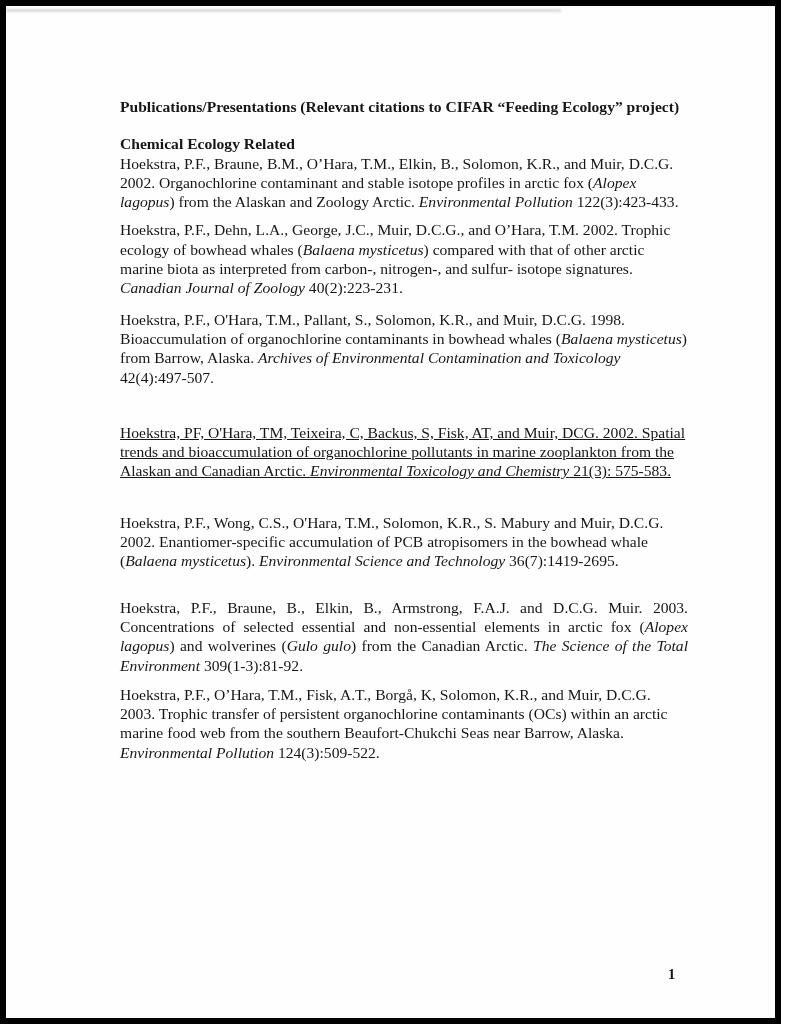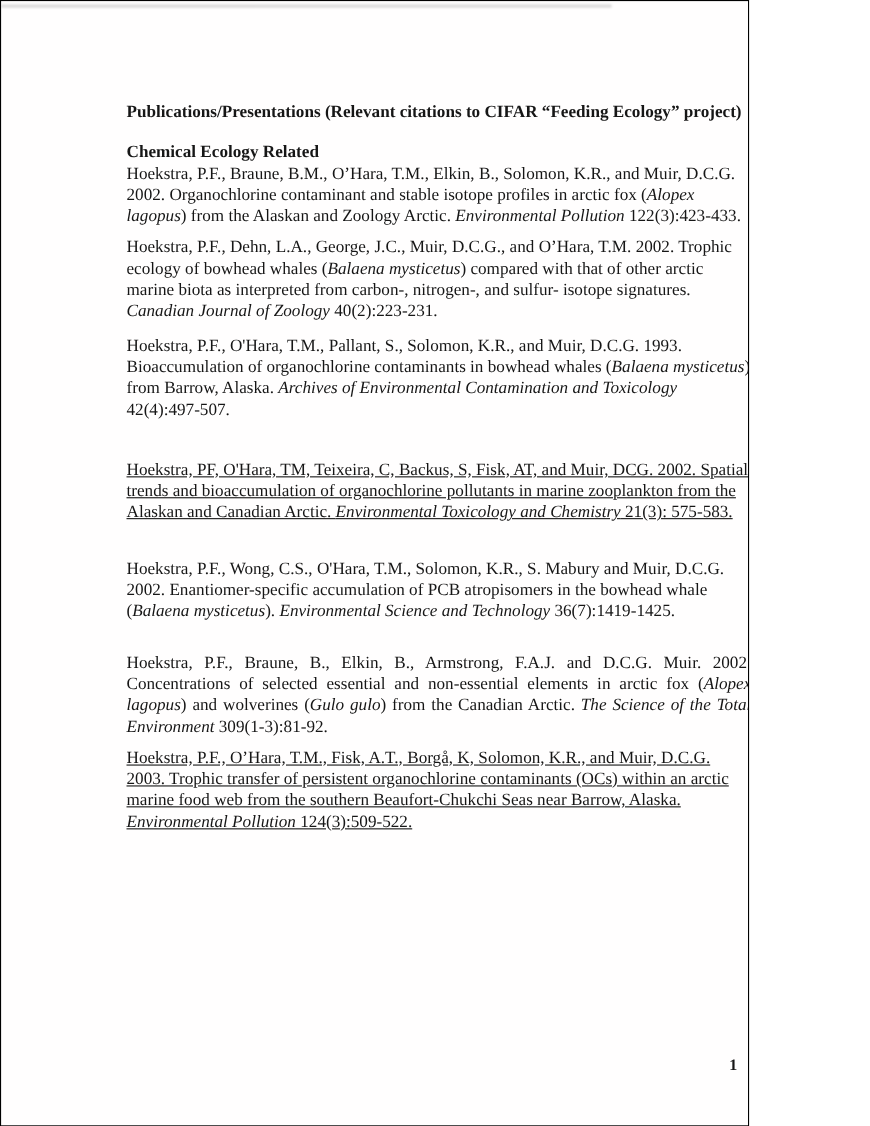--- a/index.html
+++ b/index.html
@@ -2,28 +2,28 @@
 <html><head>
 <meta charset="utf-8">
 <style>
   html, body {
     margin: 0;
     padding: 0;
     background: #ffffff;
   }
   .page {
     position: relative;
-    width: 681px;
+    width: 781px;
     height: 1024px;
     background: #fffefe;
     overflow: hidden;
     font-family: "Liberation Serif", "DejaVu Serif", serif;
     color: #161616;
     box-sizing: border-box;
-    border: 1px solid #000000;
+    border: 6px solid #000000;
   }
   .scan-artifact {
     position: absolute;
     top: 3px;
     left: 0;
     width: 555px;
     height: 3px;
     background: #bdbdbd;
     opacity: 0.55;
     filter: blur(1px);
@@ -56,21 +56,21 @@
   p.citation.justify {
     text-align: justify;
   }
   p.citation i { font-style: italic; }
   .mb9  { margin-bottom: 9px  !important; }
   .mb12 { margin-bottom: 12px !important; }
   .mb36 { margin-bottom: 36px !important; }
   .mb32 { margin-bottom: 32px !important; text-decoration: underline; }
   .mb27 { margin-bottom: 27px !important; }
   .mb10 { margin-bottom: 10px !important; }
-  .mb21 { margin-bottom: 21px !important; text-decoration: underline; }
+  .mb21 { margin-bottom: 21px !important; }
   .page-number {
     position: absolute;
     top: 960px;
     left: 662px;
     font-size: 14.5px;
     font-weight: bold;
   }
 </style>
 </head>
 <body>
@@ -81,26 +81,26 @@
   <div class="content">
     <h1>Publications/Presentations (Relevant citations to CIFAR “Feeding Ecology” project)</h1>
 
     <h2>Chemical Ecology Related</h2>
 
 
     <p class="citation mb9"><span>Hoekstra, P.F., Braune, B.M., O’Hara, T.M., Elkin, B., Solomon, K.R., and Muir, D.C.G. 2002. Organochlorine contaminant and stable isotope profiles in arctic fox (</span><i>Alopex lagopus</i><span>) from the Alaskan and Zoology Arctic. </span><i>Environmental Pollution</i><span> 122(3):423-433.</span></p>
 
     <p class="citation mb12"><span>Hoekstra, P.F., Dehn, L.A., George, J.C., Muir, D.C.G., and O’Hara, T.M. 2002. Trophic ecology of bowhead whales (</span><i>Balaena mysticetus</i><span>) compared with that of other arctic marine biota as interpreted from carbon-, nitrogen-, and sulfur- isotope signatures. </span><i>Canadian Journal of Zoology</i><span> 40(2):223-231.</span></p>
 
-    <p class="citation mb36"><span>Hoekstra, P.F., O'Hara, T.M., Pallant, S., Solomon, K.R., and Muir, D.C.G. 1993. Bioaccumulation of organochlorine contaminants in bowhead whales (</span><i>Balaena mysticetus</i><span>) from Barrow, Alaska. </span><i>Archives of Environmental Contamination and Toxicology</i><span> 42(4):497-507.</span></p>
+    <p class="citation mb36"><span>Hoekstra, P.F., O'Hara, T.M., Pallant, S., Solomon, K.R., and Muir, D.C.G. 1998. Bioaccumulation of organochlorine contaminants in bowhead whales (</span><i>Balaena mysticetus</i><span>) from Barrow, Alaska. </span><i>Archives of Environmental Contamination and Toxicology</i><span> 42(4):497-507.</span></p>
 
     <p class="citation mb32"><span>Hoekstra, PF, O'Hara, TM, Teixeira, C, Backus, S, Fisk, AT, and Muir, DCG. 2002. Spatial trends and bioaccumulation of organochlorine pollutants in marine zooplankton from the Alaskan and Canadian Arctic. </span><i>Environmental Toxicology and Chemistry</i><span> 21(3): 575-583.</span></p>
 
-    <p class="citation mb27"><span>Hoekstra, P.F., Wong, C.S., O'Hara, T.M., Solomon, K.R., S. Mabury and Muir, D.C.G. 2002. Enantiomer-specific accumulation of PCB atropisomers in the bowhead whale (</span><i>Balaena mysticetus</i><span>). </span><i>Environmental Science and Technology</i><span> 36(7):1419-1425.</span></p>
+    <p class="citation mb27"><span>Hoekstra, P.F., Wong, C.S., O'Hara, T.M., Solomon, K.R., S. Mabury and Muir, D.C.G. 2002. Enantiomer-specific accumulation of PCB atropisomers in the bowhead whale (</span><i>Balaena mysticetus</i><span>). </span><i>Environmental Science and Technology</i><span> 36(7):1419-2695.</span></p>
 
-    <p class="citation justify mb10"><span>Hoekstra, P.F., Braune, B., Elkin, B., Armstrong, F.A.J. and D.C.G. Muir. 2002. Concentrations of selected essential and non-essential elements in arctic fox (</span><i>Alopex lagopus</i><span>) and wolverines (</span><i>Gulo gulo</i><span>) from the Canadian Arctic. </span><i>The Science of the Total Environment</i><span> 309(1-3):81-92.</span></p>
+    <p class="citation justify mb10"><span>Hoekstra, P.F., Braune, B., Elkin, B., Armstrong, F.A.J. and D.C.G. Muir. 2003. Concentrations of selected essential and non-essential elements in arctic fox (</span><i>Alopex lagopus</i><span>) and wolverines (</span><i>Gulo gulo</i><span>) from the Canadian Arctic. </span><i>The Science of the Total Environment</i><span> 309(1-3):81-92.</span></p>
 
     <p class="citation mb21"><span>Hoekstra, P.F., O’Hara, T.M., Fisk, A.T., Borgå, K, Solomon, K.R., and Muir, D.C.G. 2003. Trophic transfer of persistent organochlorine contaminants (OCs) within an arctic marine food web from the southern Beaufort-Chukchi Seas near Barrow, Alaska. </span><i>Environmental Pollution</i><span> 124(3):509-522.</span></p>
 
   </div>
 
   <div class="page-number">1</div>
 </div>
 
 </body></html>

